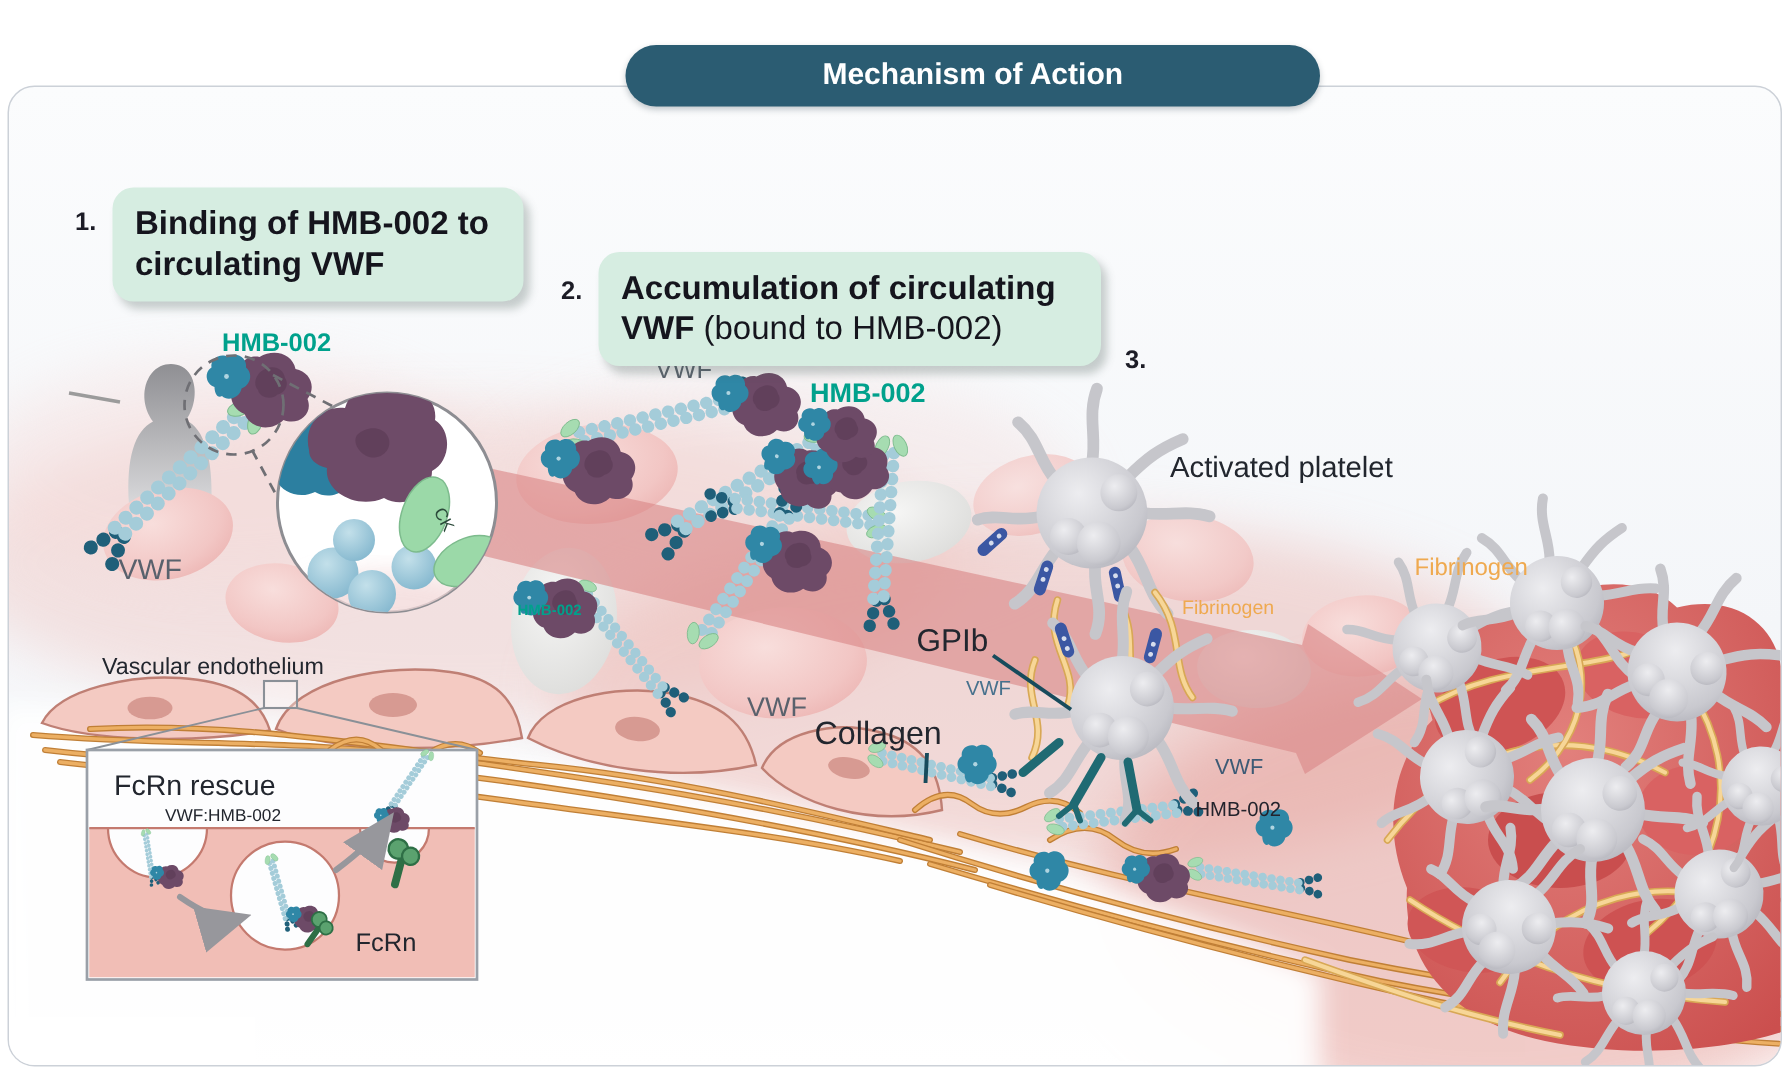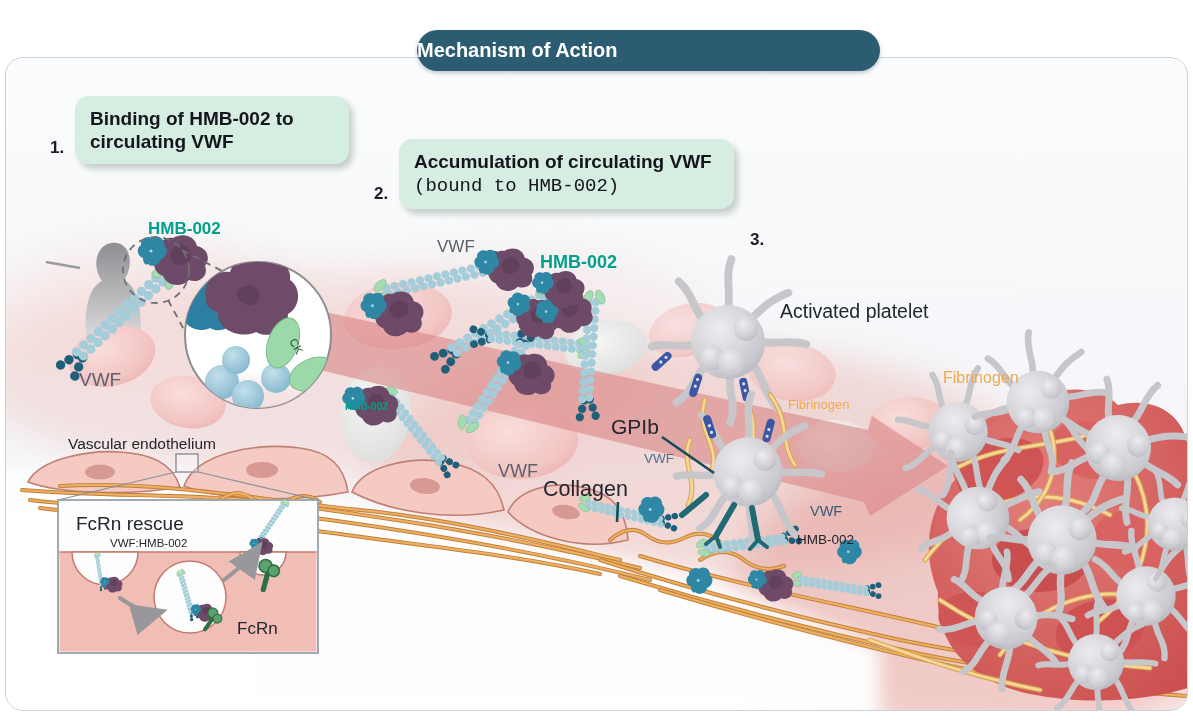--- a/index.html
+++ b/index.html
@@ -3,26 +3,26 @@
 <meta charset="utf-8">
 <style>
   html,body{margin:0;padding:0;background:#ffffff;}
   .canvas{position:relative;width:1193px;height:727px;background:#ffffff;overflow:hidden;
           font-family:"Liberation Sans", sans-serif;}
   .frame{position:absolute;left:5px;top:57px;width:1181px;height:652px;border:1.5px solid #ccd1d8;
          border-radius:18px;background:linear-gradient(180deg,#fbfcfd 0%,#f4f6f9 55%,#ffffff 100%);}
   svg.illus{position:absolute;left:0;top:0;width:1193px;height:727px;
             clip-path:inset(58px 6px 17px 6px round 17px);}
   .banner{position:absolute;left:417px;top:30px;width:463px;height:41px;border-radius:21px;
-          background:#2b5c72;color:#ffffff;display:flex;align-items:center;
+          background:#2b5c72;color:#ffffff;display:flex;align-items:center;justify-content:center;
           font-size:20px;font-weight:bold;box-shadow:0 2px 4px rgba(20,40,50,.25);z-index:5;}
   .callout{position:absolute;background:#d6ede1;border-radius:14px;padding:11px 15px;
-           font-size:19px;font-weight:700;color:#15151d;line-height:1.22;z-index:5;
-           box-shadow:4px 5px 6px rgba(80,100,92,.30);}
-  .callout .cr{font-weight:400;font-family:Liberation Mono, monospace;}
+           font-size:22px;font-weight:700;color:#15151d;line-height:1.22;z-index:5;
+           box-shadow:4px 5px 6px rgba(80,100,92,.30);margin-top:29px;}
+  .callout .cr{font-weight:400;}
   .step-num{position:absolute;font-size:17px;font-weight:700;color:#1c1c26;z-index:5;}
   
   .bL{stroke:#a4ccd9;stroke-width:11;fill:none;stroke-linecap:round;stroke-dasharray:0.1 11.5;}
   .bD{stroke:#1f5f79;stroke-width:11;fill:none;stroke-linecap:round;stroke-dasharray:0.1 11.5;}
   .gTip{fill:#a6dcb1;stroke:#7dbb8d;stroke-width:0.8;}
   .sp{stroke:#c6c6cb;stroke-width:7;fill:none;stroke-linecap:round;}
   .colD{stroke:#c07f36;stroke-width:4;fill:none;stroke-linecap:round;}
   .colL{stroke:#ecaf63;stroke-width:2.2;fill:none;stroke-linecap:round;}
   .fibD{stroke:#d8a855;stroke-width:5;fill:none;stroke-linecap:round;}
   .fibL{stroke:#f7d697;stroke-width:2.8;fill:none;stroke-linecap:round;}

